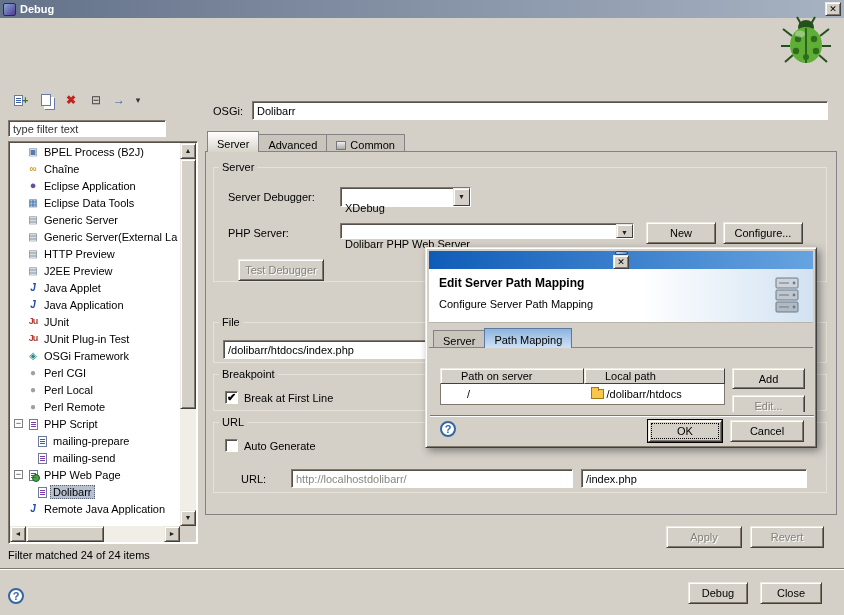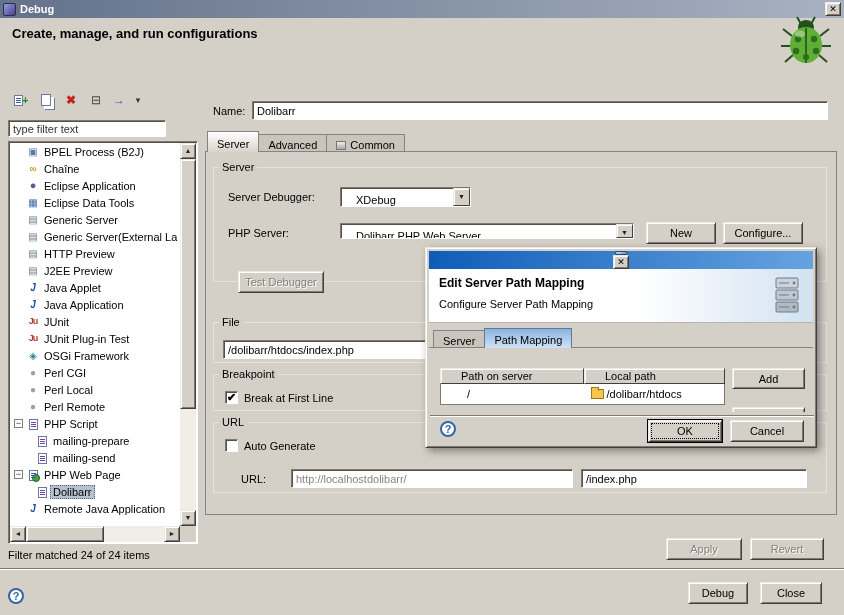--- a/index.html
+++ b/index.html
@@ -6,21 +6,21 @@
   body { margin:0; background:#777; }
   .screen {
     position:relative; width:844px; height:615px; overflow:hidden;
     background:#d4d0c8; color:#000;
     font-family:"Liberation Sans", sans-serif; font-size:11px;text-decoration:underline;
   }
   
   .r { background:#d4d0c8; border:1px solid; border-color:#ece9e2 #404040 #404040 #ece9e2;
        box-shadow: inset 1px 1px 0 #ffffff, inset -1px -1px 0 #80786c; }
   .btn { position:absolute; text-align:center; font-size:11px; padding-top:4px; cursor:default; }
-  .btn.dis { color:#84807a; text-shadow:1px 1px 0 #fff;margin-top:12px; }
+  .btn.dis { color:#84807a; text-shadow:1px 1px 0 #fff; }
   .btn.focus { outline:1px dotted #000; outline-offset:-4px; box-shadow: inset 1px 1px 0 #ffffff, inset -1px -1px 0 #80786c, 0 0 0 1px #000; }
 
   
   .titlebar { position:absolute; display:flex; align-items:center; padding:0 3px; height:18px;
     background:linear-gradient(90deg,#64728a,#a7b2c2); }
   .titlebar .ttext { color:#fff; font-weight:bold; font-size:11px; margin-left:4px; flex:1;
     white-space:nowrap; overflow:hidden; }
   .winx { width:16px; height:14px; font-size:9px; line-height:12px; text-align:center;
     background:#d4d0c8; border:1px solid; border-color:#ece9e2 #404040 #404040 #ece9e2;
     box-shadow: inset 1px 1px 0 #fff, inset -1px -1px 0 #80786c; }
@@ -30,21 +30,21 @@
   
   .grp { position:absolute; border:1px groove #e6e2da; padding:0; margin:0; }
   .grp legend { font-size:11px; padding:0 3px; margin-left:5px; }
 
   
   input.fld { position:absolute; font:11px "Liberation Sans",sans-serif; padding:1px 4px;
     background:#fff; border:1px solid; border-color:#80786c #ffffff #ffffff #80786c;
     box-shadow: inset 1px 1px 0 #55504a; outline:none; }
   .combo { position:absolute; display:flex; background:#fff; border:1px solid;
     border-color:#80786c #ffffff #ffffff #80786c; box-shadow: inset 1px 1px 0 #55504a; }
-  .combo .ctext { flex:1; padding:6px 4px; white-space:nowrap; overflow:hidden;margin-left:11px; }
+  .combo .ctext { flex:1; padding:14px 4px; white-space:nowrap; overflow:hidden; }
   .combo .carr { width:17px; background:#d4d0c8; border:1px solid; text-align:center;
     border-color:#ece9e2 #404040 #404040 #ece9e2; box-shadow: inset 1px 1px 0 #fff;
     font-size:7px; line-height:15px; color:#222; }
 
   .cb { position:absolute; width:13px; height:13px; background:#fff; border:1px solid;
     border-color:#80786c #ffffff #ffffff #80786c; box-shadow: inset 1px 1px 0 #55504a;
     font-size:11px; line-height:11px; text-align:center; font-weight:bold; }
   .lbl { position:absolute; white-space:nowrap; }
 
   
@@ -116,21 +116,20 @@
 <body>
 
 <div class="screen">
 
   <div class="titlebar" style="left:0;top:0;width:844px;">
     <span class="appicon"></span>
     <span class="ttext">Debug</span>
     <span class="winx">✕</span>
   </div>
 
-  <div class="lbl" style="left:12px;top:26px;font-weight:bold;font-size:13px;">Create, manage, and run configurations</div>
   <svg style="position:absolute;right:12px;top:16px;" width="52" height="50" viewBox="0 0 52 50">
     <g stroke="#24501c" stroke-width="2" fill="none">
       <path d="M12 20 L3 13"></path>
         <path d="M10 30 L1 30"></path>
         <path d="M13 39 L5 46"></path>
       <path d="M40 20 L49 13"></path>
         <path d="M42 30 L51 30"></path>
         <path d="M39 39 L47 46"></path>
       <path d="M21 8 L17 1"></path>
         <path d="M31 8 L35 1"></path>
@@ -275,21 +274,21 @@
 
     <div class="strack" style="left:1px;bottom:1px;height:16px;right:17px;"></div>
     <span class="sbtn" style="left:1px;bottom:1px;">◄</span>
     <div class="sthumb" style="left:17px;bottom:1px;width:78px;height:16px;"></div>
     <span class="sbtn" style="right:17px;bottom:1px;">►</span>
     <div style="position:absolute;right:1px;bottom:1px;width:16px;height:16px;background:#d4d0c8;"></div>
   </div>
 
   <div class="lbl" style="left:8px;top:549px;">Filter matched 24 of 24 items</div>
 
-  <div class="lbl" style="left:213px;top:105px;">Name:</div>
+  <div class="lbl" style="left:213px;top:105px;">OSGi:</div>
   <input class="fld" style="left: 252px; top: 101px; width: 576px; height: 19px;" value="Dolibarr">
 
   <div class="tabrow" style="left:207px;top:131px;height:21px;">
     <div class="tab sel">
         <span>Server</span>
       </div>
     <div class="tab">
         <span>Advanced</span>
       </div>
     <div class="tab">

